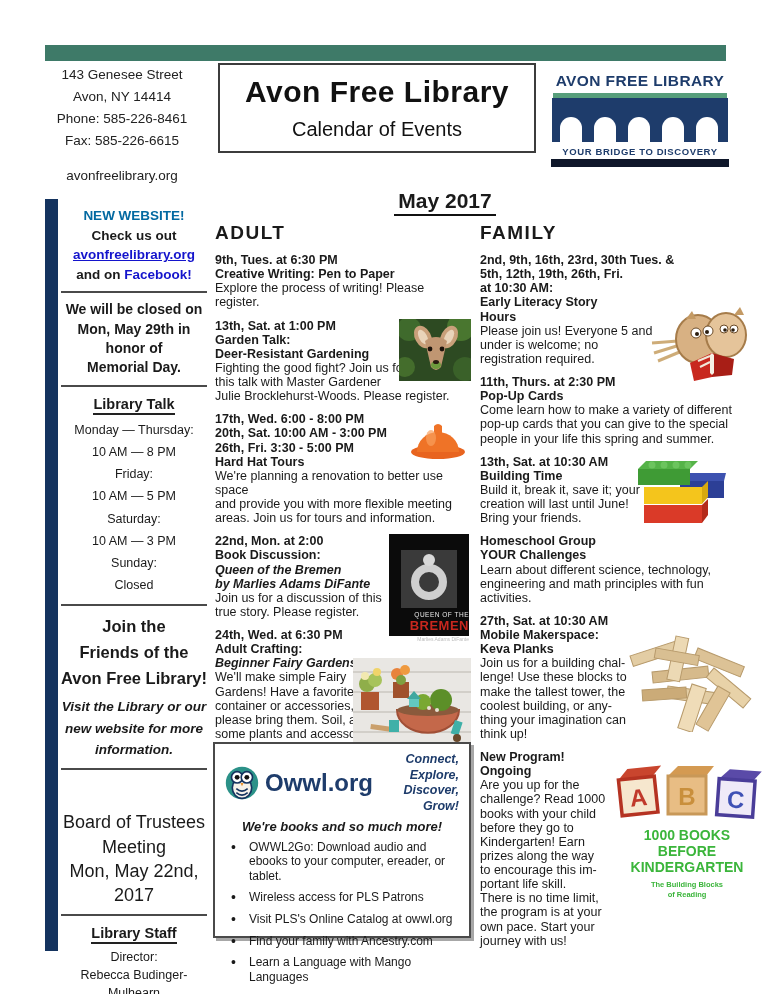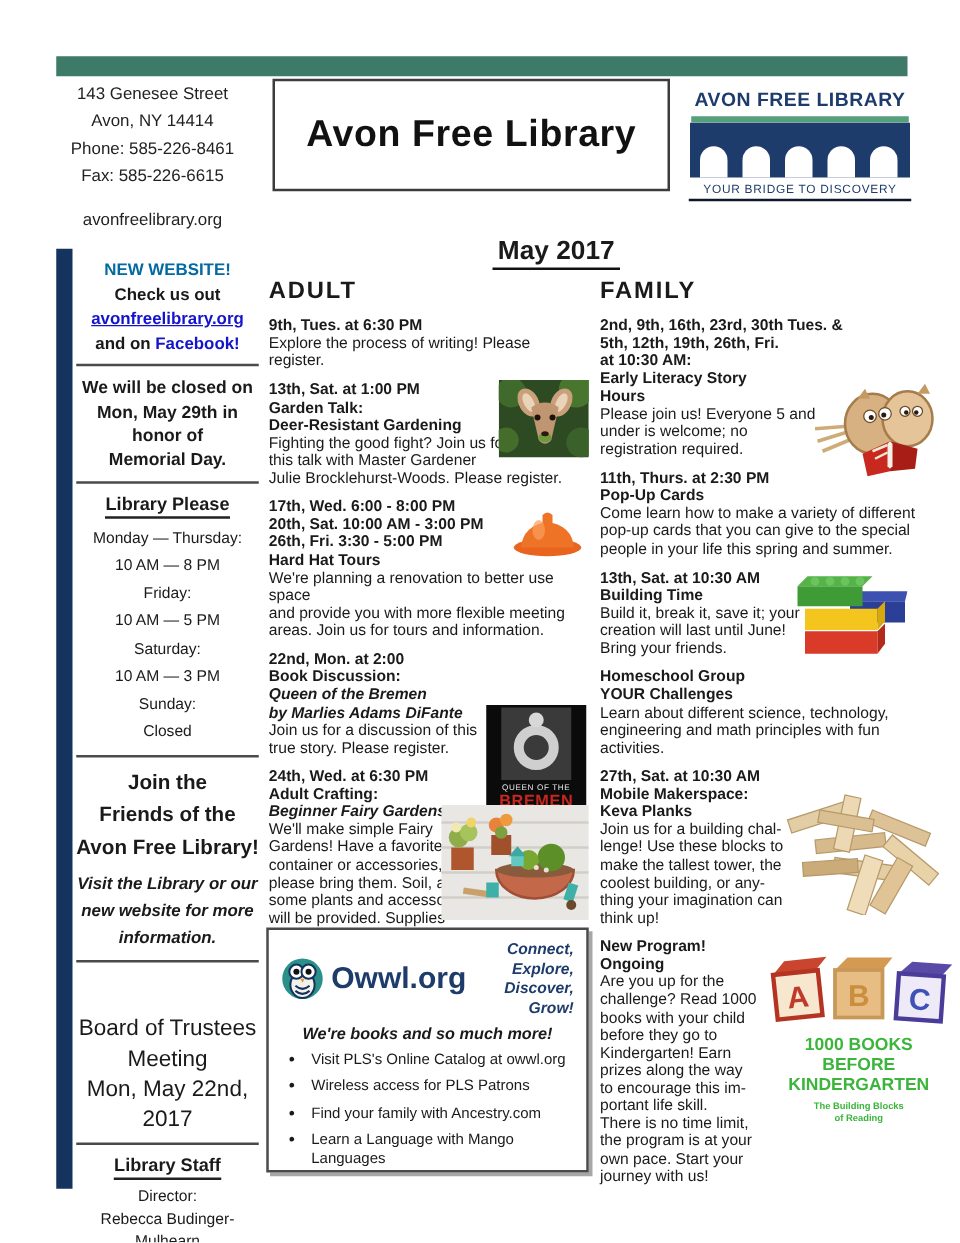--- a/index.html
+++ b/index.html
@@ -17,22 +17,22 @@
   .address-website { margin-top:14px; font-size:13.5px; }
   .title-box { position:absolute; left:218px; top:63px; width:318px; height:90px;
     border:2px solid #3c3c3c; display:flex; flex-direction:column; align-items:center;
     justify-content:center; gap:9px; background:#fff; }
   .title-box .main-title { font-size:30px; font-weight:bold; letter-spacing:0.5px; color:#111; }
   .title-box .sub-title { font-size:20px; color:#111; }
   .logo-block { position:absolute; left:551px; top:72px; width:178px; text-align:center; }
   .logo-name { color:#1e3c6b; font-weight:bold; font-size:15.5px; letter-spacing:0.4px; }
   .logo-rule { height:5px; background:#579e7b; margin:3px 2px 0 2px; }
   .logo-bridge { display:block; margin:0 auto; }
-  .logo-tagline { color:#1e3c6b; font-weight:normal; font-size:9.5px; letter-spacing:0.6px;
-    border-bottom:2px solid #0f172a; padding-bottom:2px; }
+  .logo-tagline { color:#1e3c6b; font-weight:bold; font-size:9.5px; letter-spacing:0.6px;
+    border-bottom:8px solid #0f172a; padding-bottom:2px; }
 
   .month-title { position:absolute; left:300px; top:189px; width:290px; text-align:center; }
   .month-title span { display:inline-block; font-size:21px; font-weight:bold;
     border-bottom:2.5px solid #111; padding:0 4px 1px 4px; }
 
   
   .side-rail { position:absolute; left:45px; top:199px; width:13px; height:752px; background:#14335f; }
   .sidebar { position:absolute; left:58px; top:206px; width:152px; text-align:center; }
   .sb-hr { border:none; border-top:2px solid #4a4a4a; margin:7px 3px; }
   .nw-head { color:#0369a1; font-weight:bold; font-size:13.5px; line-height:1.45; }
@@ -67,21 +67,21 @@
   .owwl-brand { color:#1e3c6b; font-weight:bold; font-size:24px; margin-left:6px; }
   .owwl-tagline { color:#1e3c6b; font-weight:bold; font-style:italic; font-size:12.5px;
     line-height:1.25; margin-left:auto; text-align:right; }
   .owwl-subtitle { text-align:center; font-weight:bold; font-style:italic; font-size:13px; margin:4px 0 6px 0; }
   .owwl-list { list-style:none; }
   .owwl-list li { position:relative; padding-left:24px; margin-bottom:7px; font-size:12px; line-height:1.22; }
   .owwl-list li::before { content:"•"; position:absolute; left:6px; top:-1px; font-size:14px; }
 
   
   .bookcover { position:absolute; right:2px; top:0; width:80px; height:102px; background:#0b0b0b;
-    color:#fff; text-align:center; padding-top:2px;margin-top:44px; }
+    color:#fff; text-align:right; padding-top:16px; }
   .bookcover .photo { width:56px; height:58px; margin:0 auto; background:#3a3a3a; position:relative; overflow:hidden; }
   .bookcover .ring { position:absolute; left:10px; top:14px; width:36px; height:36px; border-radius:50%;
     border:8px solid #cfcfcf; }
   .bookcover .figure { position:absolute; left:22px; top:4px; width:12px; height:12px; border-radius:50%; background:#d8d8d8; }
   .bc-top { font-size:6.5px; color:#e8e8e8; letter-spacing:0.5px; margin-top:3px; }
   .bc-title { font-size:13px; font-weight:bold; color:#c8271e; letter-spacing:0.5px; }
   .bc-author { font-size:5px; color:#bbb; margin-top:4px; }
 
   .kg-wrap { position:absolute; right:2px; top:8px; width:158px; text-align:center; }
   .kg-title { color:#3bb53b; font-weight:bold; font-size:14px; line-height:1.15; margin-top:4px; }
@@ -97,20 +97,21 @@
   <div class="address-block">
     <div class="pre">143 Genesee Street
 Avon, NY 14414
 Phone: 585-226-8461
 Fax: 585-226-6615</div>
     <div class="address-website">avonfreelibrary.org</div>
   </div>
 
   <div class="title-box">
     <div class="main-title">Avon Free Library</div>
+    <div class="sub-title">Calendar of Events</div>
   </div>
 
   <div class="logo-block">
     <div class="logo-name">AVON FREE LIBRARY</div>
     <div class="logo-rule"></div>
     <svg class="logo-bridge" width="178" height="48" viewBox="0 0 178 48">
       <rect x="1" y="0" width="176" height="44" fill="#1e3c6b"></rect>
       <path d="M9,44 v-14 a11,11 0 0 1 22,0 v14 z" fill="#ffffff"></path>
       <path d="M43,44 v-14 a11,11 0 0 1 22,0 v14 z" fill="#ffffff"></path>
       <path d="M77,44 v-14 a11,11 0 0 1 22,0 v14 z" fill="#ffffff"></path>
@@ -135,21 +136,21 @@
         <span class="nw-fb">Facebook!</span>
       </div>
     </div>
     <hr class="sb-hr">
     <div class="closed-note pre">We will be closed on
 Mon, May 29th in
 honor of
 Memorial Day.</div>
     <hr class="sb-hr">
     <div>
-      <span class="sb-heading">Library Please</span>
+      <span class="sb-heading">Library Talk</span>
       <div class="hours pre">Monday — Thursday:
 10 AM — 8 PM
 Friday:
 10 AM — 5 PM
 Saturday:
 10 AM — 3 PM
 Sunday:
 Closed</div>
     </div>
     <hr class="sb-hr">
@@ -175,20 +176,21 @@
 Pam, MaryLou, Jackie, Susan,
 Kelly, Pamela, &amp;Nina</div>
     </div>
   </div>
 
   <div class="col col-adult">
     <div class="col-heading">ADULT</div>
 
     <div class="event">
       <div class="ev-dates pre">9th, Tues. at 6:30 PM</div>
+      <div class="ev-title pre">Creative Writing: Pen to Paper</div>
       <div class="ev-body pre">Explore the process of writing! Please register.</div>
     </div>
 
     <div class="event">
       <div class="ev-dates pre">13th, Sat. at 1:00 PM</div>
       <div class="ev-title pre">Garden Talk:
 Deer-Resistant Gardening</div>
       <div class="ev-body pre">Fighting the good fight? Join us for
 this talk with Master Gardener
 Julie Brocklehurst-Woods. Please register.</div>
@@ -443,20 +445,21 @@
           <circle cx="27" cy="14" r="3" fill="#111"></circle>
         <path d="M19,21 L21,25 L23,21 Z" fill="#e8912c"></path>
         <path d="M14,28 q7,6 14,0 M14,33 q7,6 14,0" stroke="#14335f" stroke-width="2" fill="none"></path>
       </svg>
       <div class="owwl-brand">Owwl.org</div>
       <div class="owwl-tagline pre">Connect, Explore,
 Discover, Grow!</div>
     </div>
     <div class="owwl-subtitle">We're books and so much more!</div>
     <ul class="owwl-list">
+      <li><span>OWWL2Go: Download audio and ebooks to your computer, ereader, or tablet.</span></li>
+      <li><span>Wireless access for PLS Patrons</span></li>
       <li><span>Visit PLS's Online Catalog at owwl.org</span></li>
-      <li><span>Wireless access for PLS Patrons</span></li>
       <li><span>Find your family with Ancestry.com</span></li>
       <li><span>Learn a Language with Mango Languages</span></li>
     </ul>
   </div>
 
 </div>
 
 </body></html>

